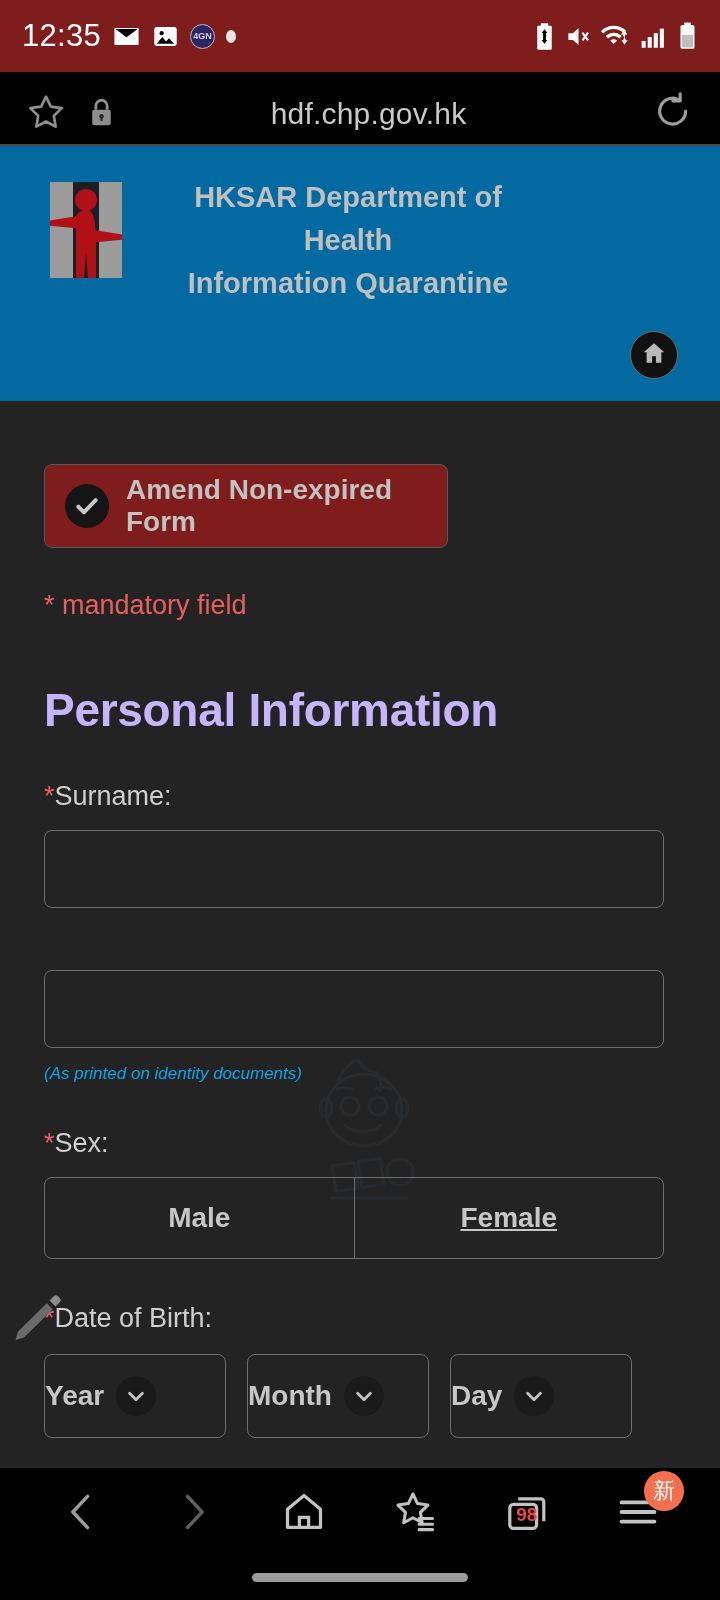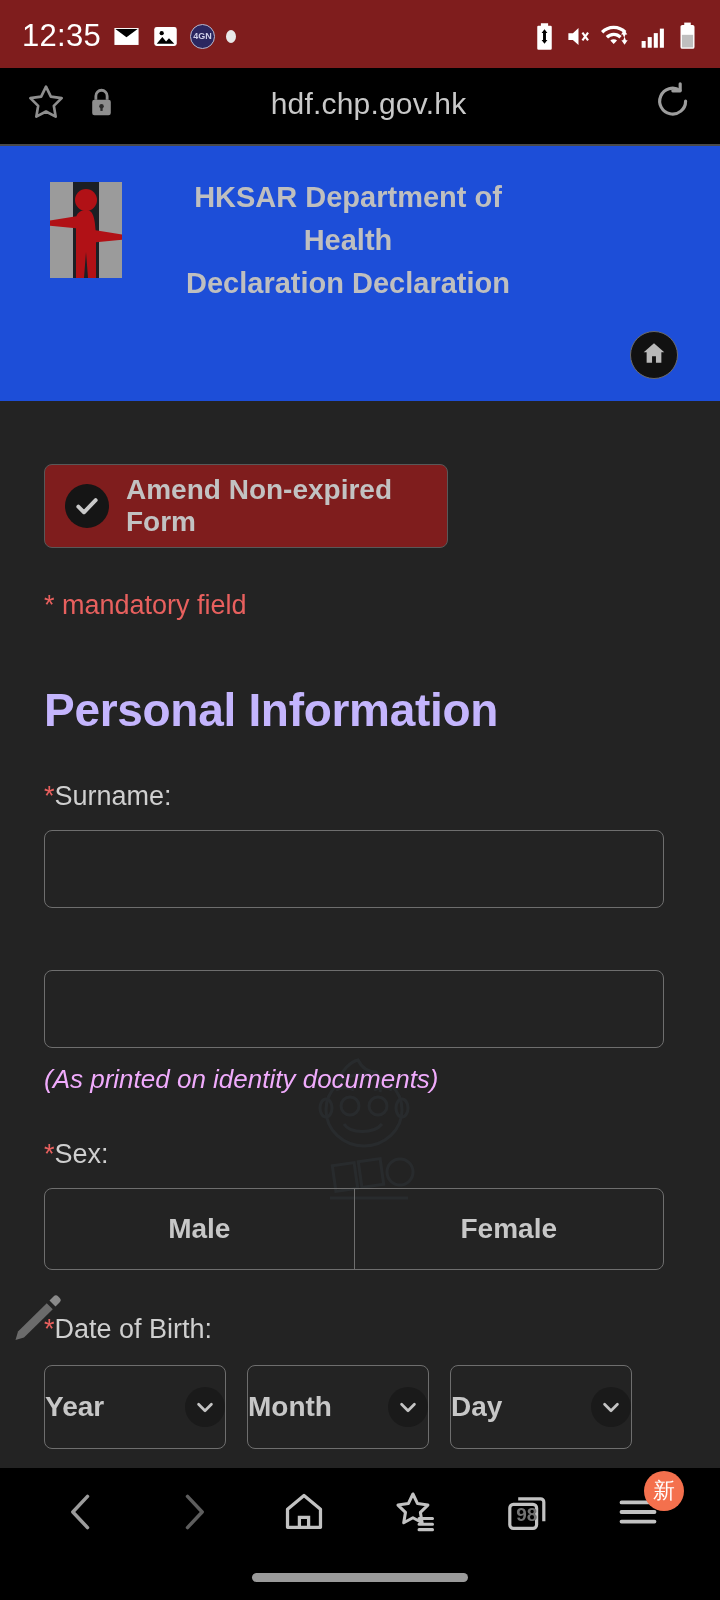--- a/index.html
+++ b/index.html
@@ -24,21 +24,21 @@
   .appicon {
     width: 25px; height: 25px; border-radius: 50%;
     background: #2b2760; border: 1.5px solid #b9b9cf;
     display: flex; align-items: center; justify-content: center;
     font-size: 9px; color: #cfcfe8; font-weight: bold; overflow: hidden;
   }
   .dot-ind { width: 10px; height: 13px; border-radius: 50%; background: #e8e8e8; }
 
   
   .browserbar {
-    position: absolute; top: 68px; left: 0; width: 720px; height: 72px;
+    position: absolute; top: 78px; left: 0; width: 720px; height: 72px;
     background: #000; display: flex; align-items: center; padding: 0 26px;
   }
   .bb-star { margin-right: 22px; }
   .bb-lock { margin-right: 10px; }
   .bb-url {
     flex: 1; text-align: center; color: #c9c9c9;
     font-size: 30px; letter-spacing: .2px; padding-right: 40px;
   }
   .bb-reload { margin-left: auto; }
 
@@ -46,21 +46,21 @@
     position: absolute; top: 144px; left: 0; width: 720px; height: 2px;
     background: #4a4a4a;
   }
 
   
   .page {
     position: absolute; top: 146px; left: 0; width: 720px; height: 1322px;
     background: #232323; overflow: hidden;
   }
   .site-header {
-    position: relative; width: 720px; height: 255px; background: #1d4ed8;
+    position: relative; width: 720px; height: 255px; background: #0369a1;
   }
   .logo-title-row {
     display: flex; align-items: flex-start; padding: 30px 0 0 46px;
   }
   .logo { width: 80px; height: 106px; position: relative; flex: 0 0 auto; }
   .titles {
     margin-left: 22px; color: #bfbfbf; font-weight: bold;
     font-size: 29px; line-height: 43px; text-align: center; width: 400px;
   }
   .home-circle {
@@ -101,37 +101,37 @@
   }
 
   .field { margin-top: 44px; }
   .field-label { color: #cfcfcf; font-size: 27px; }
   .req { color: #e8605e; }
   .textbox {
     margin-top: 18px; width: 620px; height: 78px;
     border: 1.5px solid #6e6e6e; border-radius: 8px; background: transparent;
   }
   .hint {
-    margin-top: 16px; color: #f0abfc; font-size: 26px; font-style: italic;
+    margin-top: 16px; color: #0ea5e9; font-size: 17px; font-style: italic;
   }
 
   .segmented {
     margin-top: 18px; width: 620px; height: 82px;
     border: 1.5px solid #6e6e6e; border-radius: 8px; display: flex;
   }
   .seg {
     flex: 1; display: flex; align-items: center; justify-content: center;
     color: #c7c7c7; font-size: 28px; font-weight: bold;
   }
-  .seg + .seg { border-left: 1.5px solid #6e6e6e; }
+  .seg + .seg { border-left: 1.5px solid #6e6e6e; text-decoration: underline; }
 
   .dob-row { margin-top: 20px; display: flex; gap: 21px; }
   .dd {
     width: 182px; height: 84px; border: 1.5px solid #6e6e6e; border-radius: 8px;
-    display: flex; align-items: center; justify-content: space-between; gap: 12px;
+    display: flex; align-items: center; justify-content: flex-start; gap: 12px;
     position: relative;
   }
   .dd-text { color: #c7c7c7; font-size: 28px; font-weight: bold; }
   .dd-chev {
     width: 40px; height: 40px; border-radius: 50%; background: #1a1a1a;
     display: flex; align-items: center; justify-content: center;
   }
 
   .pencil-fab {
     position: absolute; left: 10px; top: 1288px; z-index: 5;
@@ -148,21 +148,21 @@
   }
   .nav-btn { position: relative; width: 84px; display: flex; justify-content: center; }
   .badge {
     position: absolute; right: -4px; top: -18px;
     width: 40px; height: 40px; border-radius: 50%;
     background: #f4704d; color: #fff; font-size: 22px;
     display: flex; align-items: center; justify-content: center;
   }
   .tabcount {
     position: absolute; left: 50%; top: 50%; transform: translate(-50%,-46%);
-    color: #737373; font-size: 19px; font-weight: bold;
+    color: #ef4444; font-size: 19px; font-weight: bold;
   }
   .gesture-bar {
     position: absolute; left: 50%; transform: translateX(-50%);
     bottom: 18px; width: 216px; height: 9px; border-radius: 5px; background: #9a9a9a;
   }
 </style>
 </head>
 <body>
 
 <div class="phone">
@@ -247,21 +247,21 @@
           <svg width="80" height="106" viewBox="0 0 80 106">
             <rect x="4" y="6" width="23" height="96" fill="#9b9b9b"></rect>
             <rect x="53" y="6" width="23" height="96" fill="#9b9b9b"></rect>
             <rect x="27" y="6" width="26" height="96" fill="#1b1f24"></rect>
             <circle cx="40" cy="24" r="11" fill="#b11116"></circle>
             <path fill="#b11116" d="M40 34c-4.8 0-8.6 2.6-9.6 6.3L4 44.5v5.2l26 2.6v14L30 102h8l2-26 2 26h8l0-35.7 26-2.6v-5.2l-26.4-4.2C48.6 36.6 44.8 34 40 34z"></path>
           </svg>
         </div>
         <div class="titles">
           <div>HKSAR Department of Health</div>
-          <div>Declaration Declaration</div>
+          <div>Information Quarantine</div>
         </div>
       </div>
       <div class="home-circle">
         <span>
           <svg width="26" height="26" viewBox="0 0 24 24">
             <path fill="#b9b9b9" d="M12 3L2.5 11.2h2.7V21h5V15h3.6v6h5v-9.8h2.7z"></path>
           </svg>
         </span>
       </div>
     </div>

